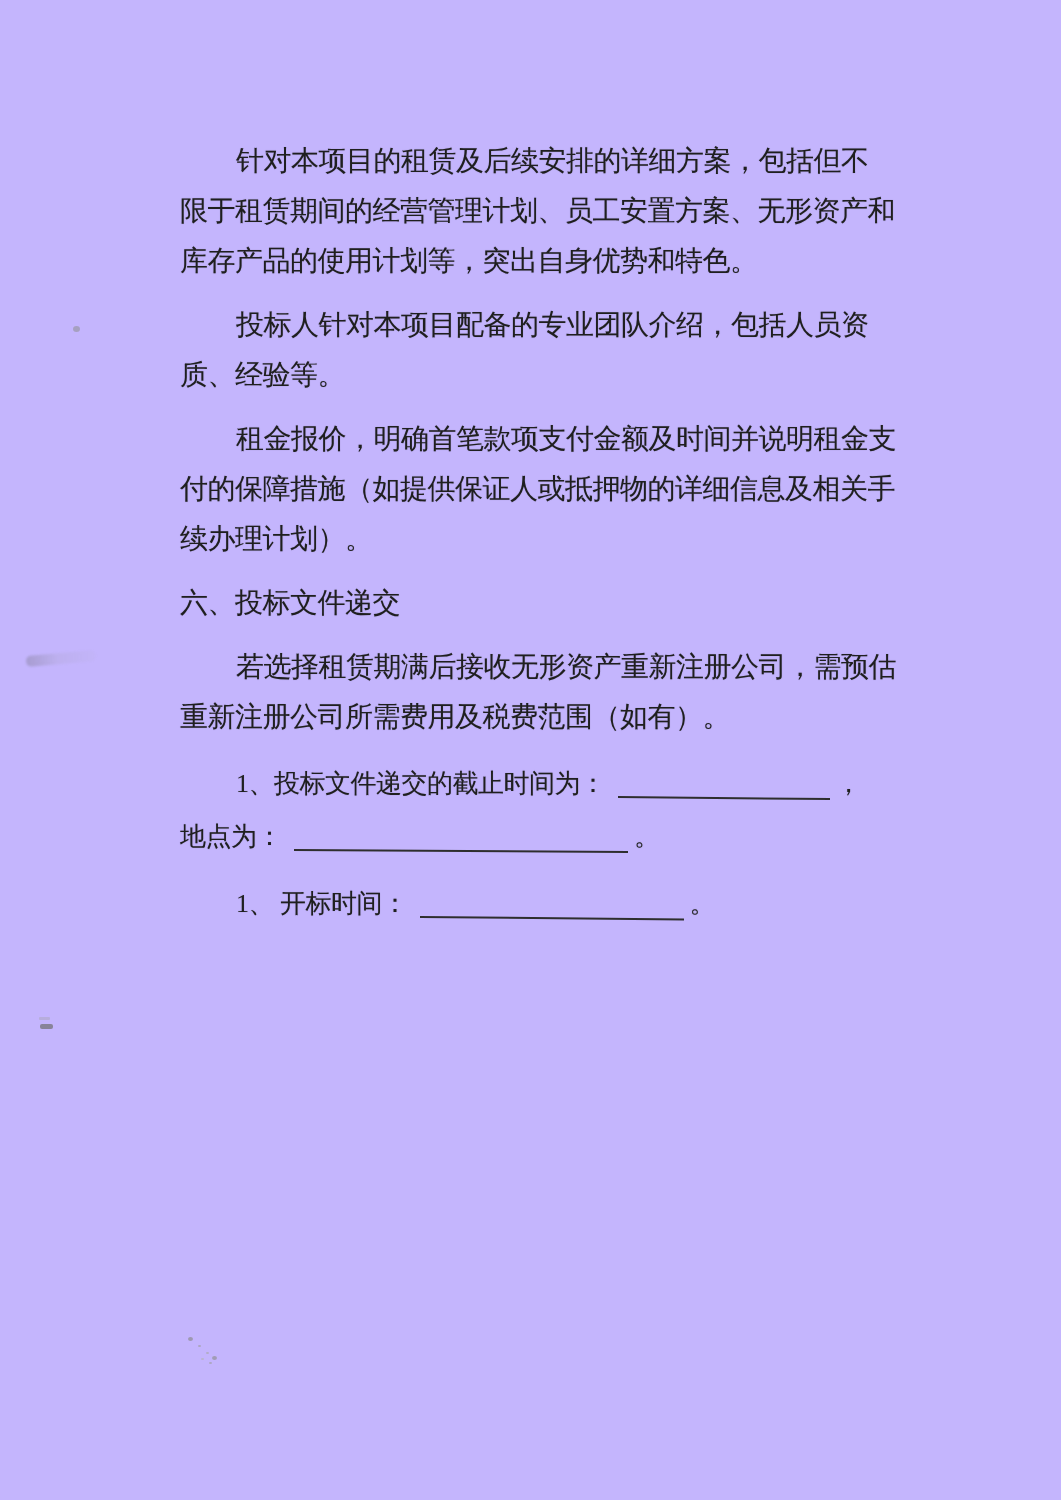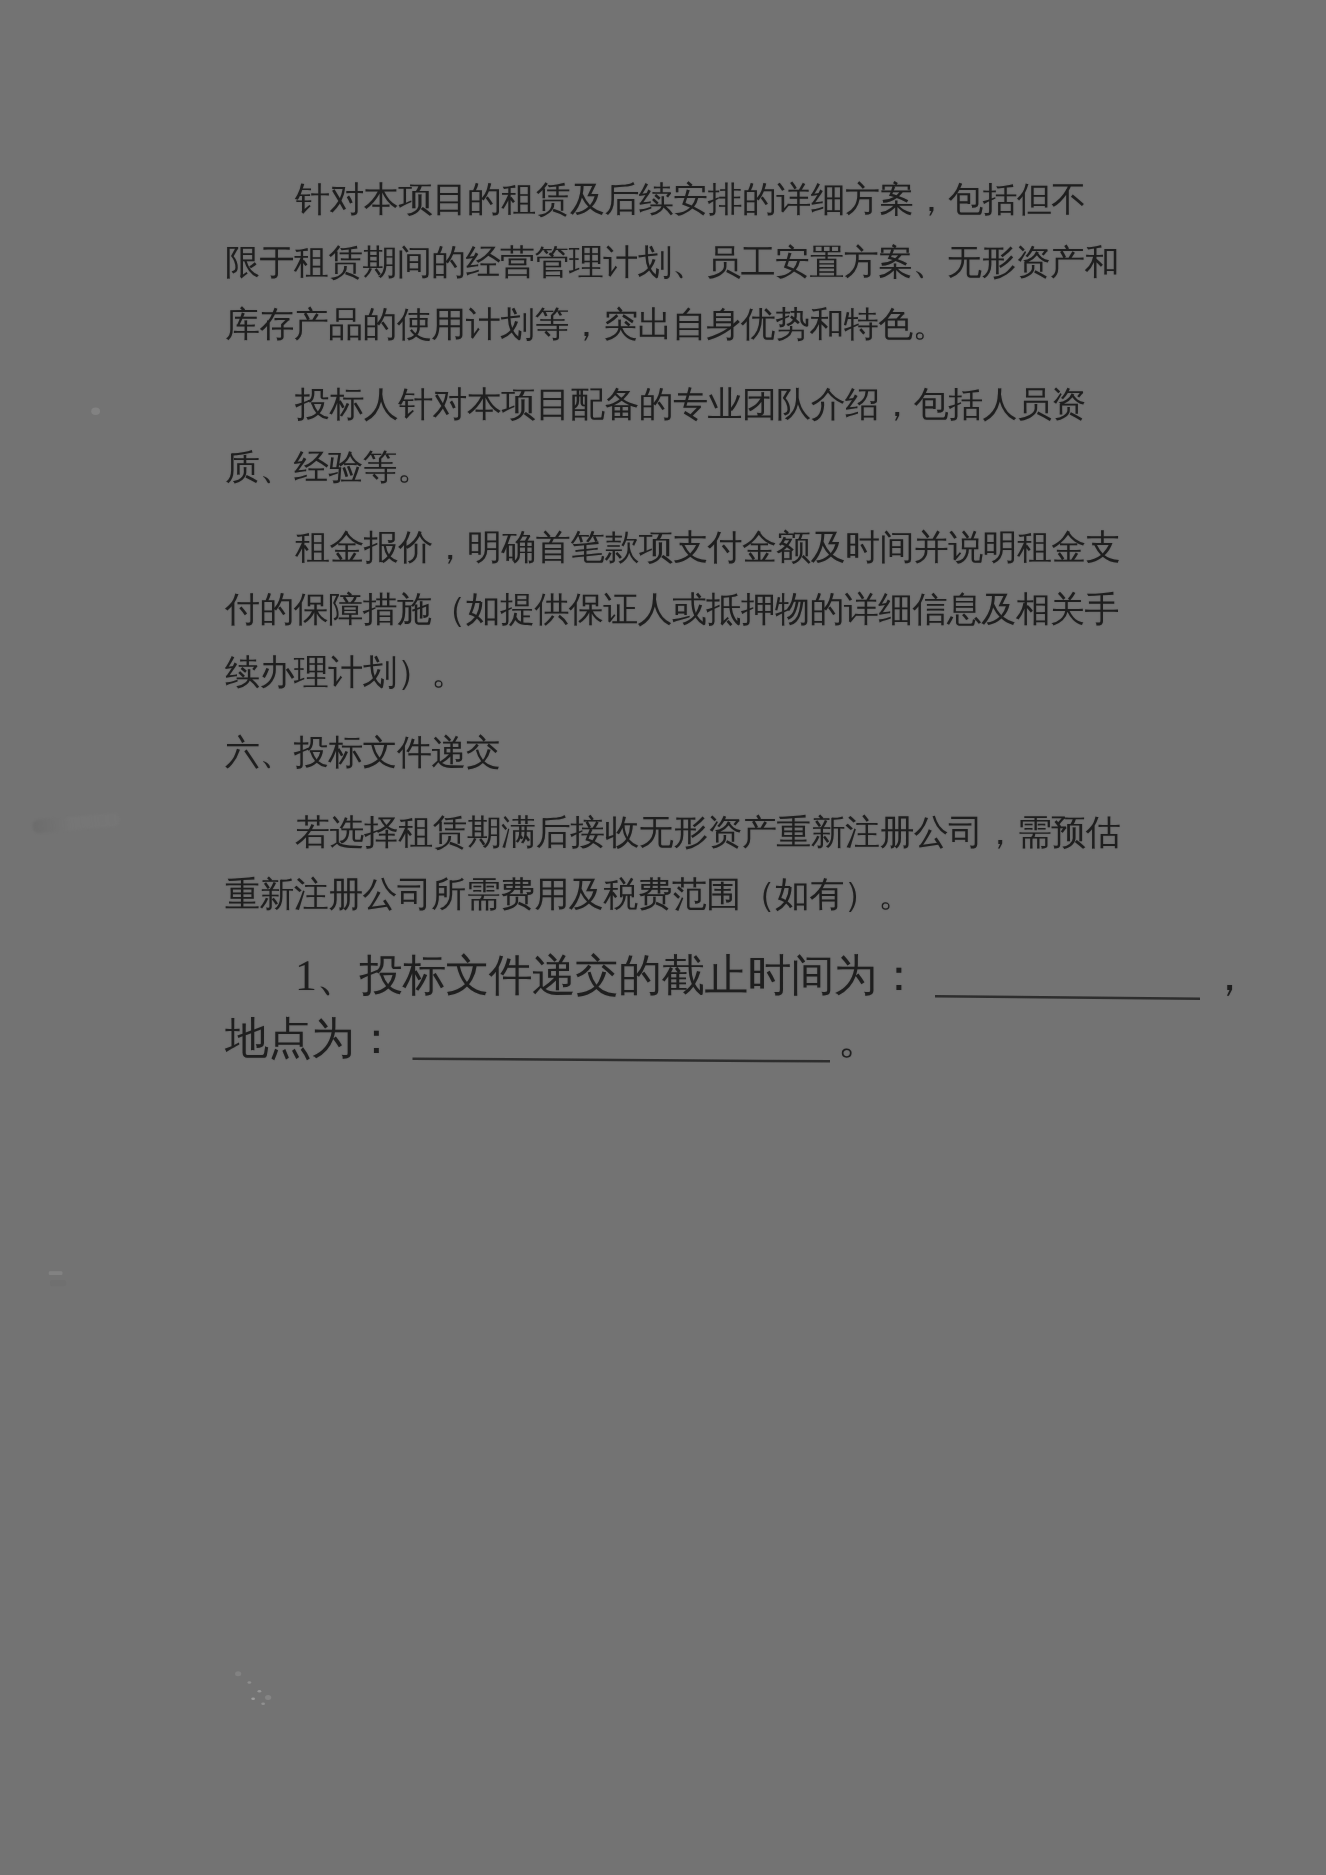--- a/index.html
+++ b/index.html
@@ -1,20 +1,20 @@
 <!DOCTYPE html>
 <html lang="zh"><head>
 <meta charset="utf-8">
 <style>
   html, body { margin:0; padding:0; background:#ffffff; }
   .page {
     position:relative;
     width:1061px;
     height:1500px;
-    background:#737373;
+    background:#c4b5fd;
     overflow:hidden;
     font-family:"Liberation Serif","DejaVu Serif",serif;
     color:#1f1f1f;
     text-shadow:0 0 1px rgba(45,45,45,0.35);
   }
   .content {
     position:absolute;
     left:180px;
     top:136px;
     width:780px;
@@ -26,21 +26,21 @@
     letter-spacing:-0.5px;
     white-space:pre-line;
     text-indent:2em;
     text-align:left;
   }
   .heading {
     
     text-indent:0;
   }
   .fill-line {
-    font-size:35px;
+    font-size:26px;
     line-height:50px;
     letter-spacing:-0.5px;
     white-space:nowrap;
     margin:0 0 14px 0;
   }
   .fill-line.indent { padding-left:56px; }
   .fill-line.no-gap { margin-bottom:0; }
   .blank {
     display:inline-block;
     height:34px;
@@ -105,20 +105,23 @@
     <div class="fill-line indent no-gap">
       <span>1、投标文件递交的截止时间为：</span><span class="blank blank-deadline"></span><span>，</span>
     </div>
 
     <div class="fill-line">
       <span>地点为：</span><span class="blank blank-location"></span><span>。</span>
     </div>
 
 
 
+    <div class="fill-line indent">
+      <span>1、 开标时间：</span><span class="blank blank-opening"></span><span>。</span>
+    </div>
 
   </div>
 
   <div class="artifact speck-dot-upper"></div>
   <div class="artifact smudge-mid-left"></div>
   <div class="artifact speck-dash-left"></div>
   <div class="artifact speckle-bottom"></div>
 </div>
 
 </body></html>

